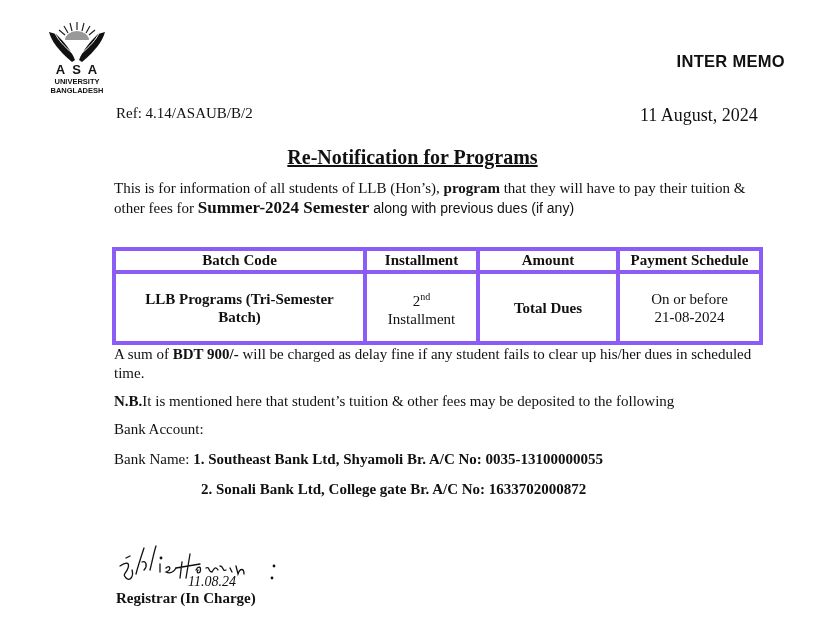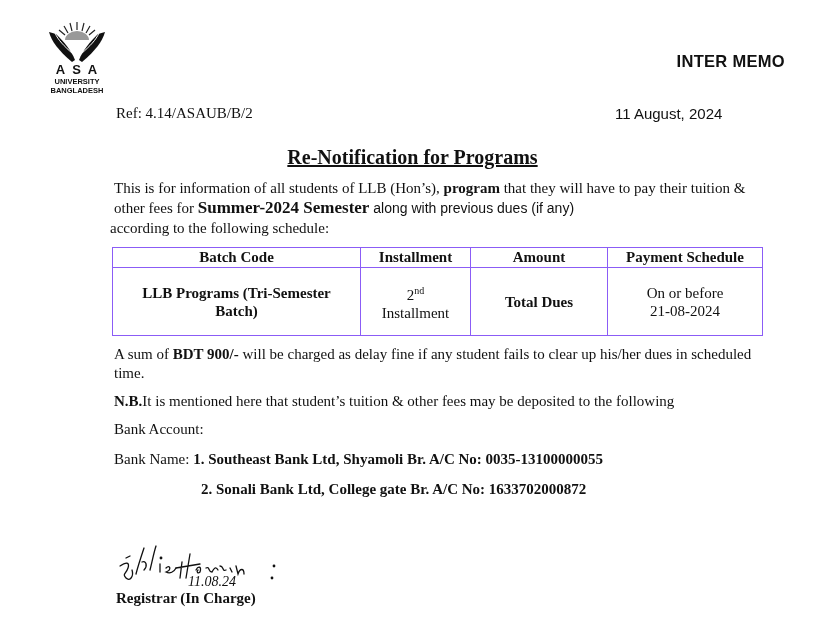--- a/index.html
+++ b/index.html
@@ -7,31 +7,31 @@
   .serif { font-family: "Liberation Serif", "DejaVu Serif", serif; }
   .abs { position:absolute; }
 
   .logo { left:38px; top:20px; width:78px; text-align:center; }
   .logo svg { display:block; margin:0 auto; }
   .logo .asa { font-family:"Liberation Sans", sans-serif; font-weight:bold; font-size:13px; letter-spacing:7px; margin-top:-2px; padding-left:6px; }
   .logo .uni { font-family:"Liberation Sans", sans-serif; font-weight:bold; font-size:7.5px; line-height:9px; }
 
   .memo { right:40px; top:52px; font-family:"Liberation Sans", sans-serif; font-weight:bold; font-size:16.5px; letter-spacing:0.3px; }
   .ref { left:116px; top:105px; font-size:15px; }
-  .date { left:615px; top:105px; font-size:15px; font-family:Liberation Sans, sans-serif; }
+  .date { left:640px; top:105px; font-size:18px; font-family:Liberation Serif, serif; }
 
   .title { left:0; width:825px; top:146px; text-align:center; font-size:20px; font-weight:bold; }
   .title span { text-decoration: underline; }
 
   .para { left:114px; top:178px; width:660px; font-size:15px; line-height:20px; }
   .para .big { font-weight:bold; font-size:17px; }
   .para .sansfrag { font-family:"Liberation Sans", sans-serif; font-size:14px; }
 
   table.sched { position:absolute; left:112px; top:247px; width:651px; border-collapse:collapse; font-family:"Liberation Serif", serif; font-size:15px; }
-  table.sched th, table.sched td { border:1px solid #8b5cf6; text-align:center; padding:0 4px; }
+  table.sched th, table.sched td { border:4px solid #8b5cf6; text-align:center; padding:0 4px; }
   table.sched th { height:19px; font-weight:bold; font-size:15px; }
   table.sched td { height:67px; line-height:18px; }
   table.sched td.bold { font-weight:bold; }
 
   .fine { left:114px; top:345px; width:660px; font-size:15px; line-height:19px; }
   .nb { left:114px; top:393px; width:665px; font-size:15px; text-align:justify; }
   .bankacc { left:114px; top:421px; font-size:15px; }
   .bank1 { left:114px; top:451px; font-size:15px; }
   .bank2 { left:201px; top:481px; font-size:15px; font-weight:bold; }
 
@@ -63,21 +63,21 @@
   <div class="uni">BANGLADESH</div>
 </div>
 
 <div class="abs memo">INTER MEMO</div>
 <div class="abs ref serif">Ref: 4.14/ASAUB/B/2</div>
 <div class="abs date">11 August, 2024</div>
 
 <div class="abs title serif"><span>Re-Notification for Programs</span></div>
 
 <div class="abs para serif">
-  <span>This is for information of all students of LLB (Hon’s), </span><b>program</b><span> that they will have to pay their tuition &amp; other fees for </span><span class="big">Summer-2024 Semester</span><span class="sansfrag"> along with previous dues (if any)</span><br><span style="margin-left:-4px"> according to the following schedule:</span>
+  <span>This is for information of all students of LLB (Hon’s), </span><b>program</b><span> that they will have to pay their tuition &amp; other fees for </span><span class="big">Summer-2024 Semester</span><span class="sansfrag"> along with previous dues (if any)</span><br>
 </div>
 
 <table class="sched">
   <thead>
     <tr>
       <th style="width:239px">Batch Code</th>
       <th style="width:101px">Installment</th>
       <th style="width:128px">Amount</th>
       <th>Payment Schedule</th>
     </tr>

